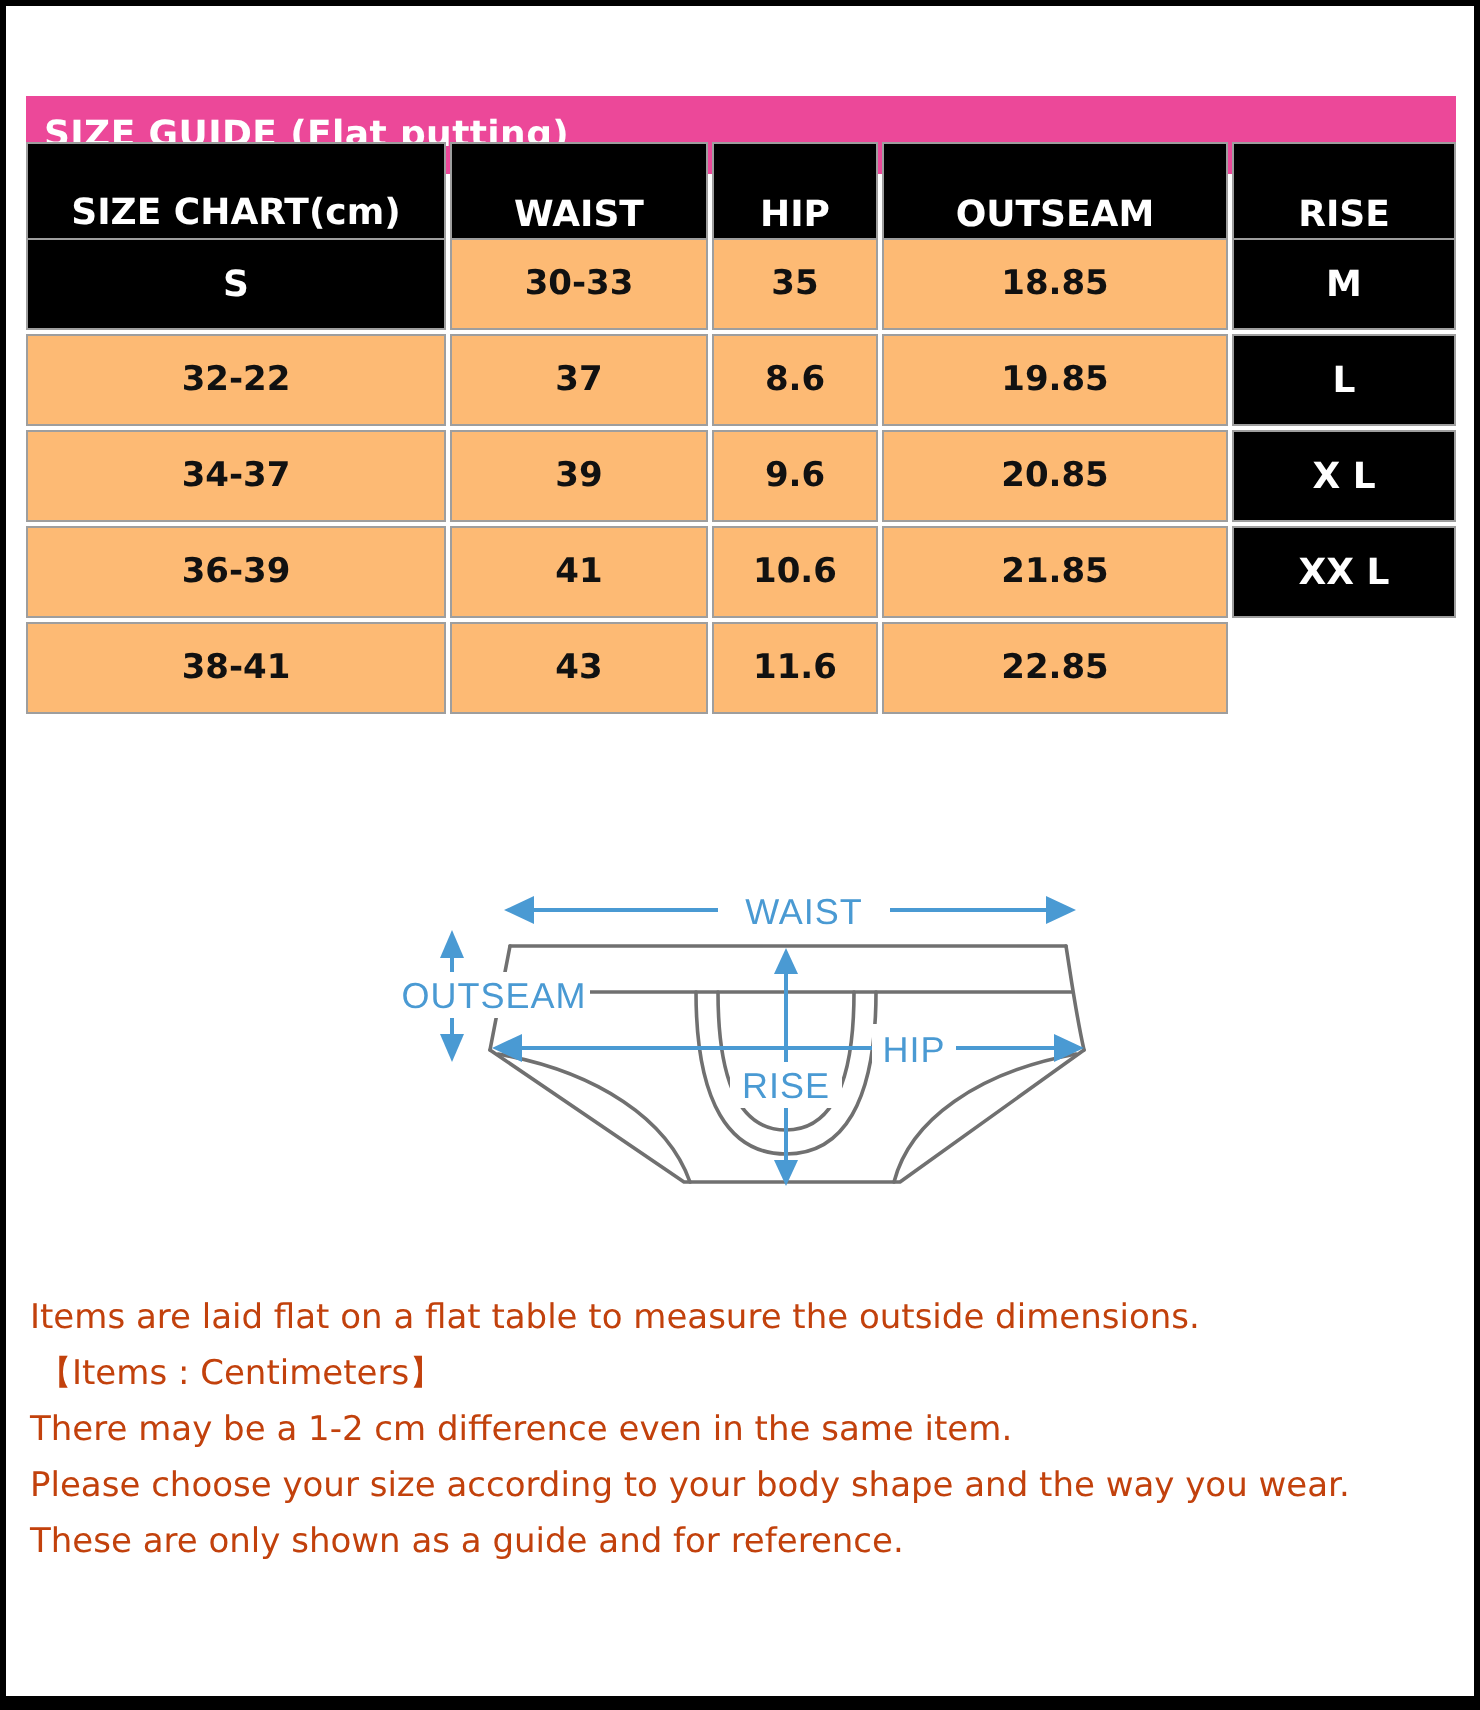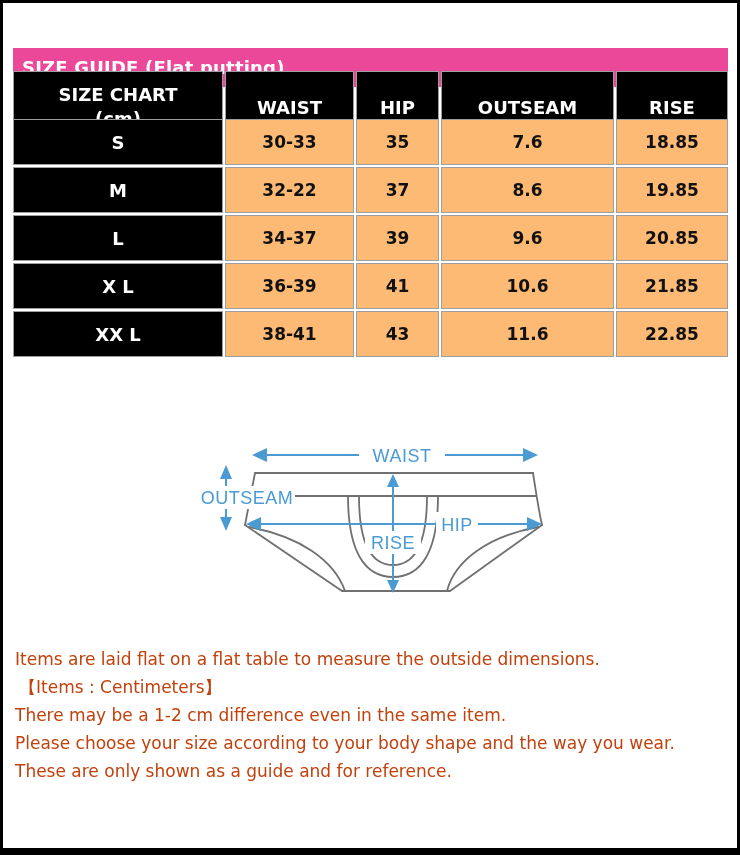--- a/index.html
+++ b/index.html
@@ -20,21 +20,21 @@
     display:grid;grid-template-columns:210px 129px 83px 173px 112px;
     grid-auto-rows:46px;gap:2px;
   }
   .size-table .hdr{height:72px;}
   .cell{
     box-sizing:border-box;border:1px solid #9e9e9e;
     display:flex;align-items:center;justify-content:center;
     font-weight:bold;background:#fdba74;color:#111;font-size:17px;
   }
   .cell.black{background:#000;color:#fff;font-size:18px;}
-  .hdr-corner{flex-direction:column;line-height:24px;}
+  .hdr-corner{flex-direction:row;line-height:24px;}
   .diagram-svg{position:absolute;left:0;top:438px;width:740px;height:162px;}
   .notes{
     position:absolute;left:12px;top:642px;width:692px;
     font-size:17px;font-weight:normal;line-height:28px;color:#c2410c;
   }
   .notes .indent{padding-left:4px;}
 </style>
 </head>
 <body>
 
@@ -51,21 +51,20 @@
       <span>(cm)</span>
     </div>
     <div class="cell black hdr">WAIST</div>
     <div class="cell black hdr">HIP</div>
     <div class="cell black hdr">OUTSEAM</div>
     <div class="cell black hdr">RISE</div>
 
     <div class="cell black">S</div>
     <div class="cell">30-33</div>
     <div class="cell">35</div>
-    <div class="cell">7.6</div>
     <div class="cell">18.85</div>
 
     <div class="cell black">M</div>
     <div class="cell">32-22</div>
     <div class="cell">37</div>
     <div class="cell">8.6</div>
     <div class="cell">19.85</div>
 
     <div class="cell black">L</div>
     <div class="cell">34-37</div>

